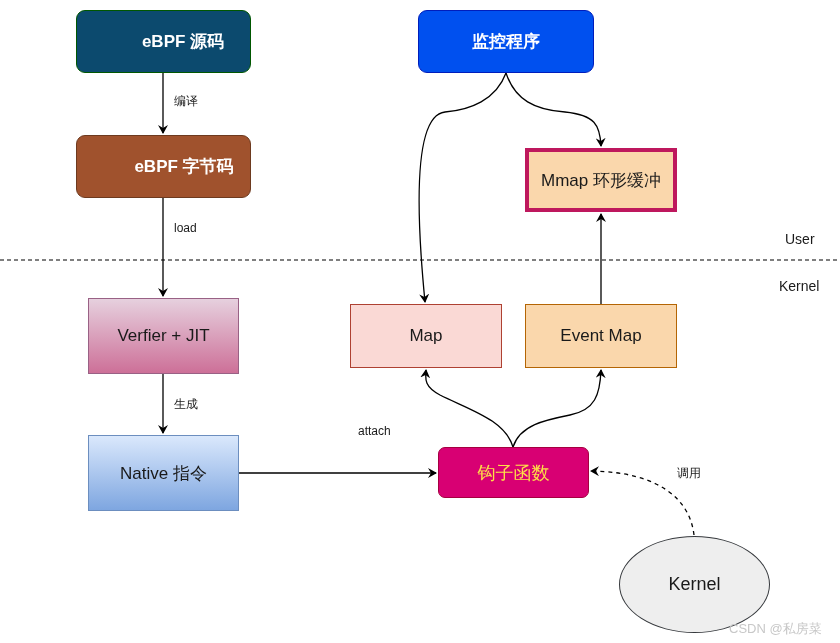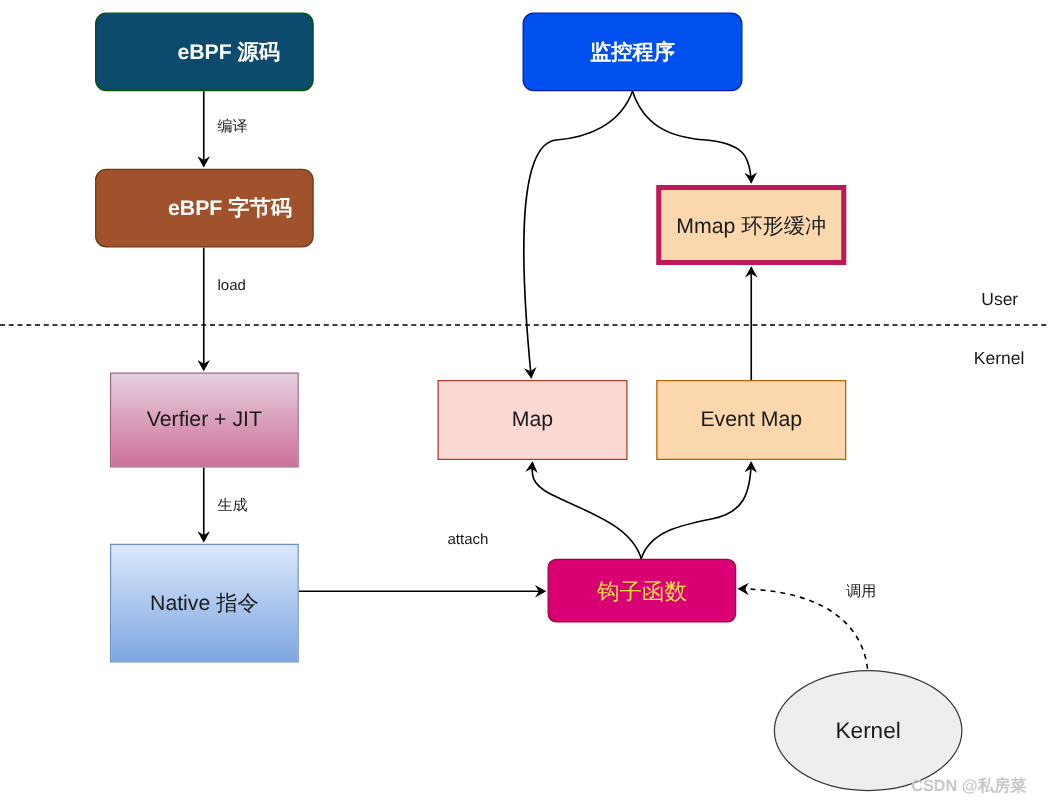--- a/index.html
+++ b/index.html
@@ -6,27 +6,27 @@
     body { width: 840px; height: 643px; position: relative; overflow: hidden;
            font-family: "Liberation Sans", "DejaVu Sans", sans-serif; }
     svg.wires { position: absolute; left: 0; top: 0; width: 840px; height: 643px; }
     .node { position: absolute; box-sizing: border-box; display: flex;
             align-items: center; justify-content: center; text-align: center;
             font-size: 17px; color: #1a1a1a; }
     .rounded { border-radius: 9px; }
     .bold { font-weight: bold; color: #ffffff; }
     .lbl { position: absolute; font-size: 12px; color: #1a1a1a; white-space: nowrap; }
     .zone { position: absolute; font-size: 14px; color: #1a1a1a; }
-    .wm { position: absolute; font-size: 13px; color: #c8c8c8; font-weight: bold; }
+    .wm { position: absolute; font-size: 13px; color: #c8c8c8; }
 
     #n-src { left: 76px; top: 10px; width: 175px; height: 63px; background: #0c4a6e; border: 1px solid #005700; padding-left: 39px; }
     #n-bc  { left: 76px; top: 135px; width: 175px; height: 63px; background: #a0522d; border: 1px solid #6d3a1f; padding-left: 41px; }
     #n-ver { left: 88px; top: 298px; width: 151px; height: 76px;
              background: linear-gradient(#e6d0de, #cd7098); border: 1px solid #996185; color:#1a1a1a; }
-    #n-nat { left: 88px; top: 435px; width: 151px; height: 95px;
+    #n-nat { left: 88px; top: 435px; width: 151px; height: 76px;
              background: linear-gradient(#dae8fc, #7ea6e0); border: 1px solid #6c8ebf; }
     #n-mon { left: 418px; top: 10px; width: 176px; height: 63px; background: #0050ef; border: 1px solid #001dbc; }
     #n-mmap{ left: 525px; top: 148px; width: 152px; height: 64px; background: #fad7ac; border: 4px solid #be185d; }
     #n-map { left: 350px; top: 304px; width: 152px; height: 64px; background: #fad9d5; border: 1px solid #ae4132; }
     #n-evt { left: 525px; top: 304px; width: 152px; height: 64px; background: #fad7ac; border: 1px solid #b46504; }
     #n-hook{ left: 438px; top: 447px; width: 151px; height: 51px; background: #d80073; border: 1px solid #a50040;
              color: #fde047; border-radius: 7px; font-size: 18px; }
     #n-kern{ left: 619px; top: 536px; width: 151px; height: 97px; border-radius: 50%;
              background: #eeeeee; border: 1px solid #36393d; font-size: 18px; }
   </style>

